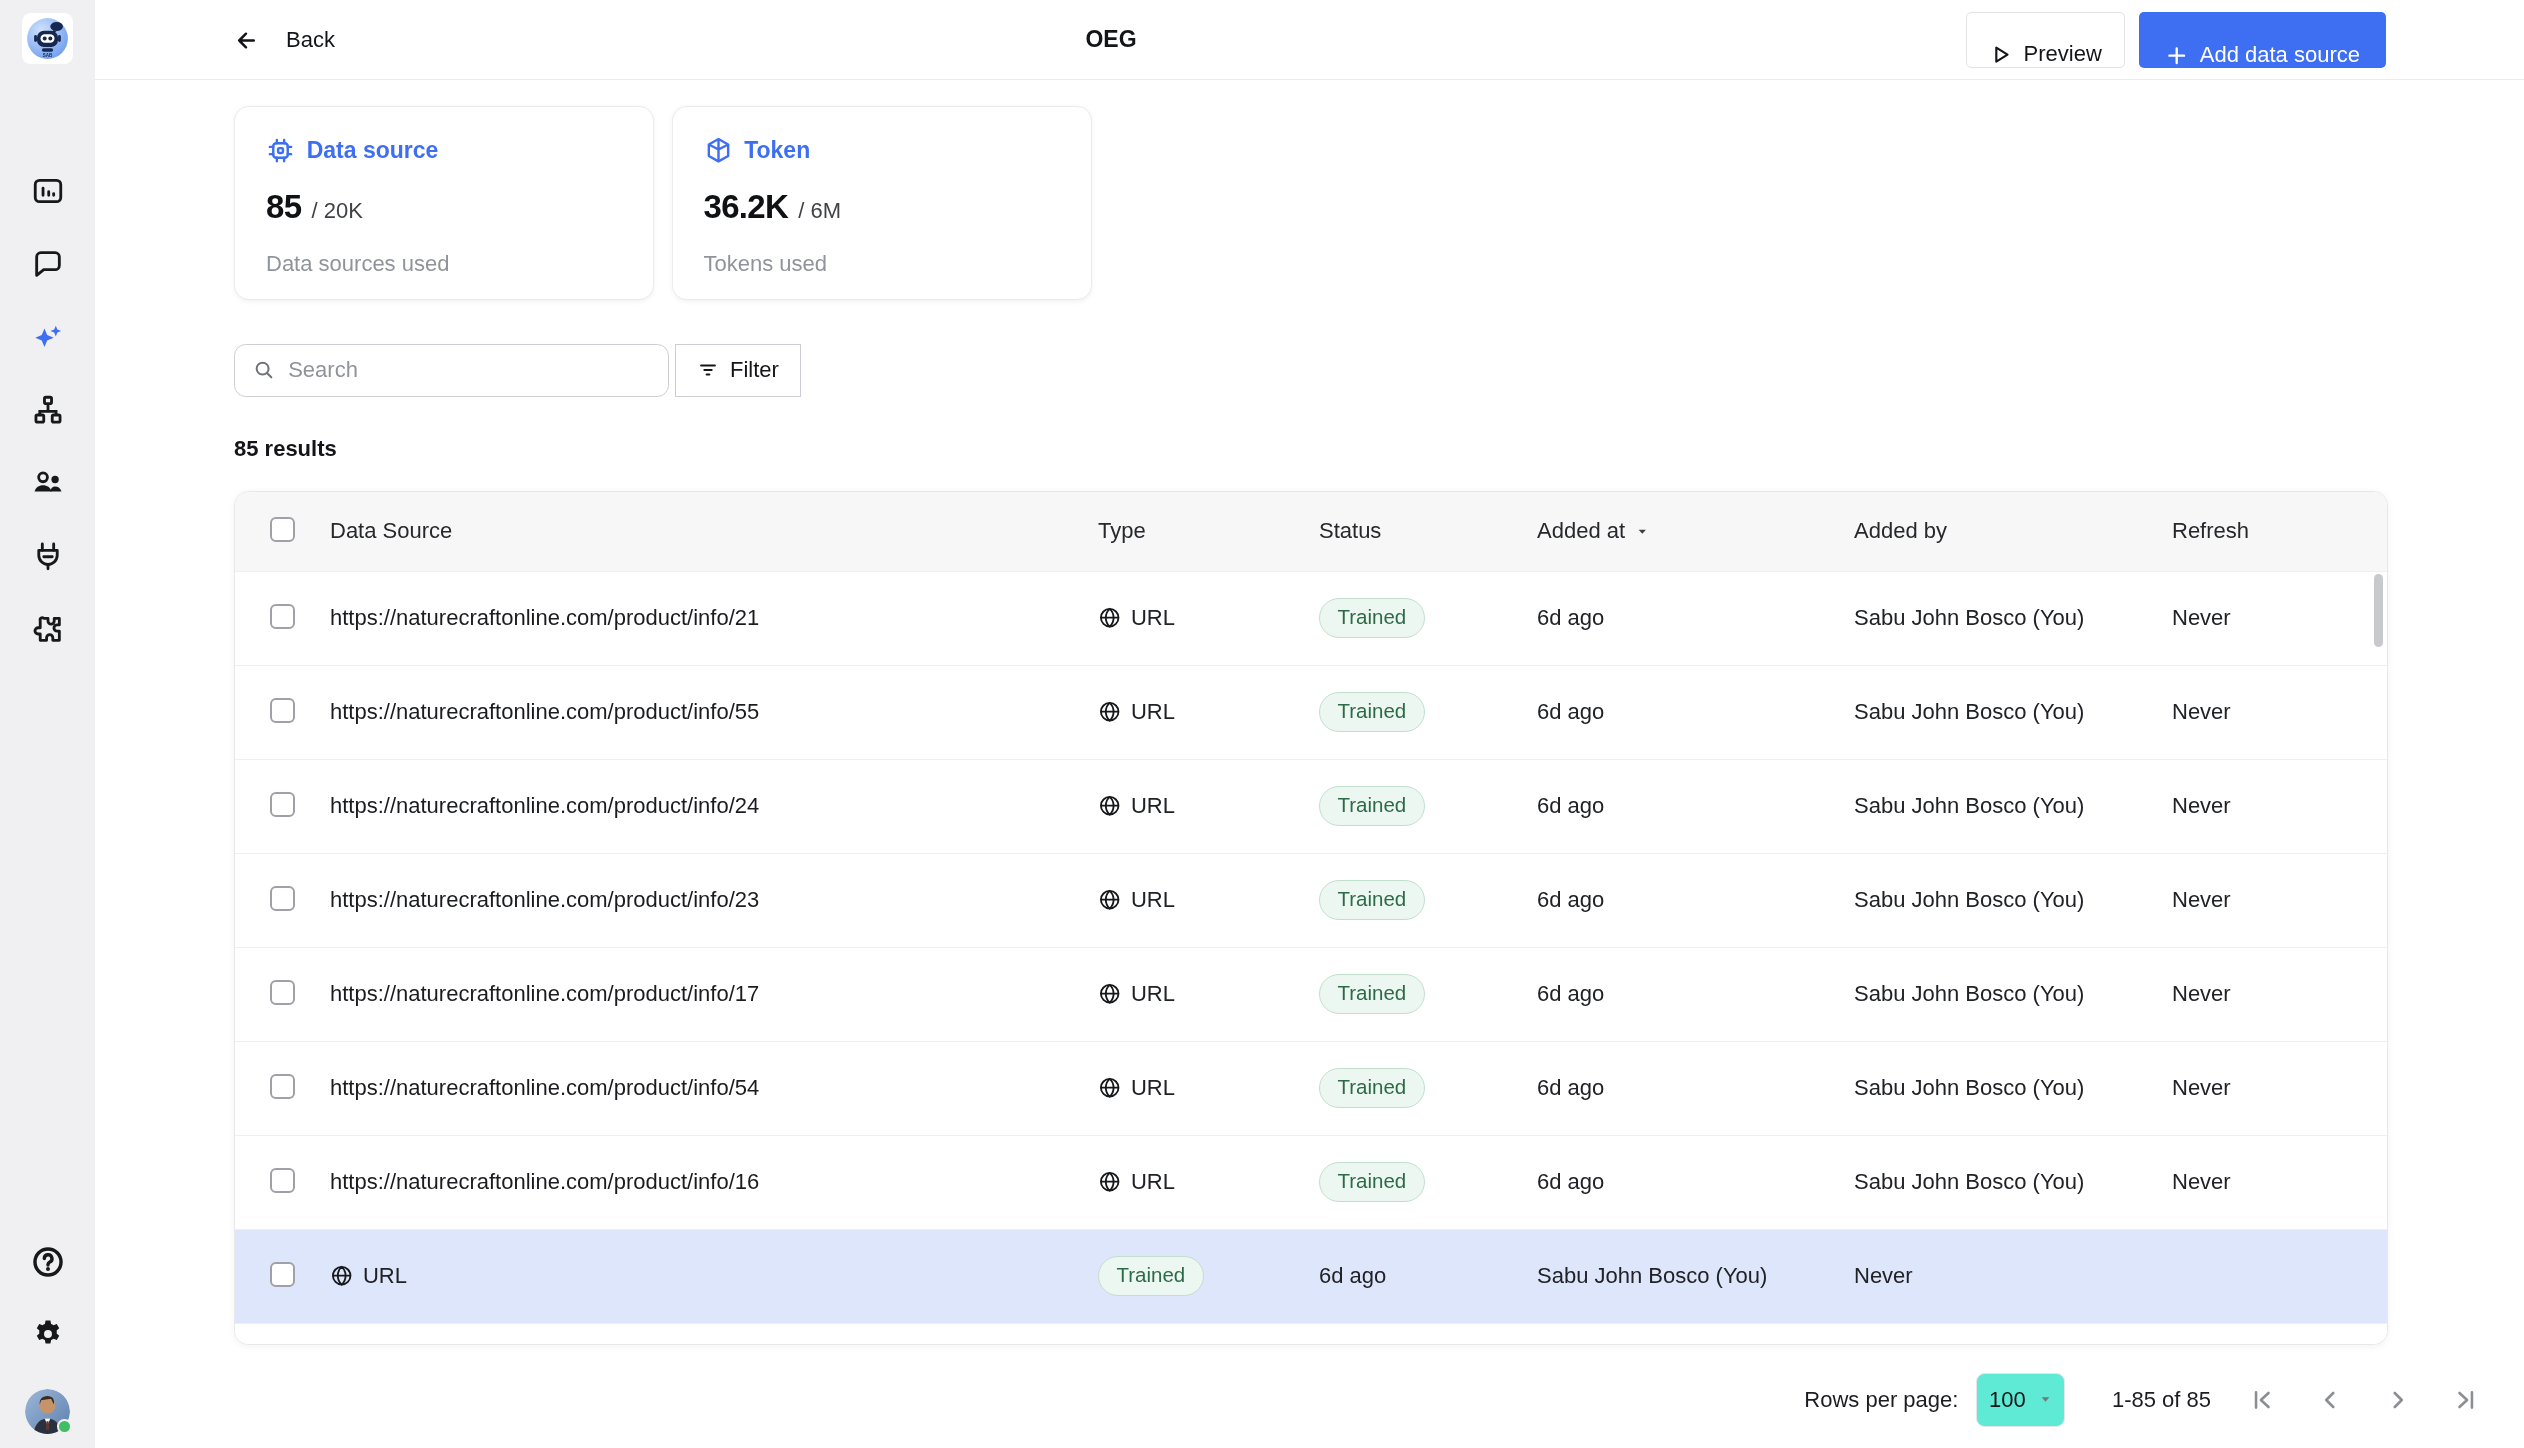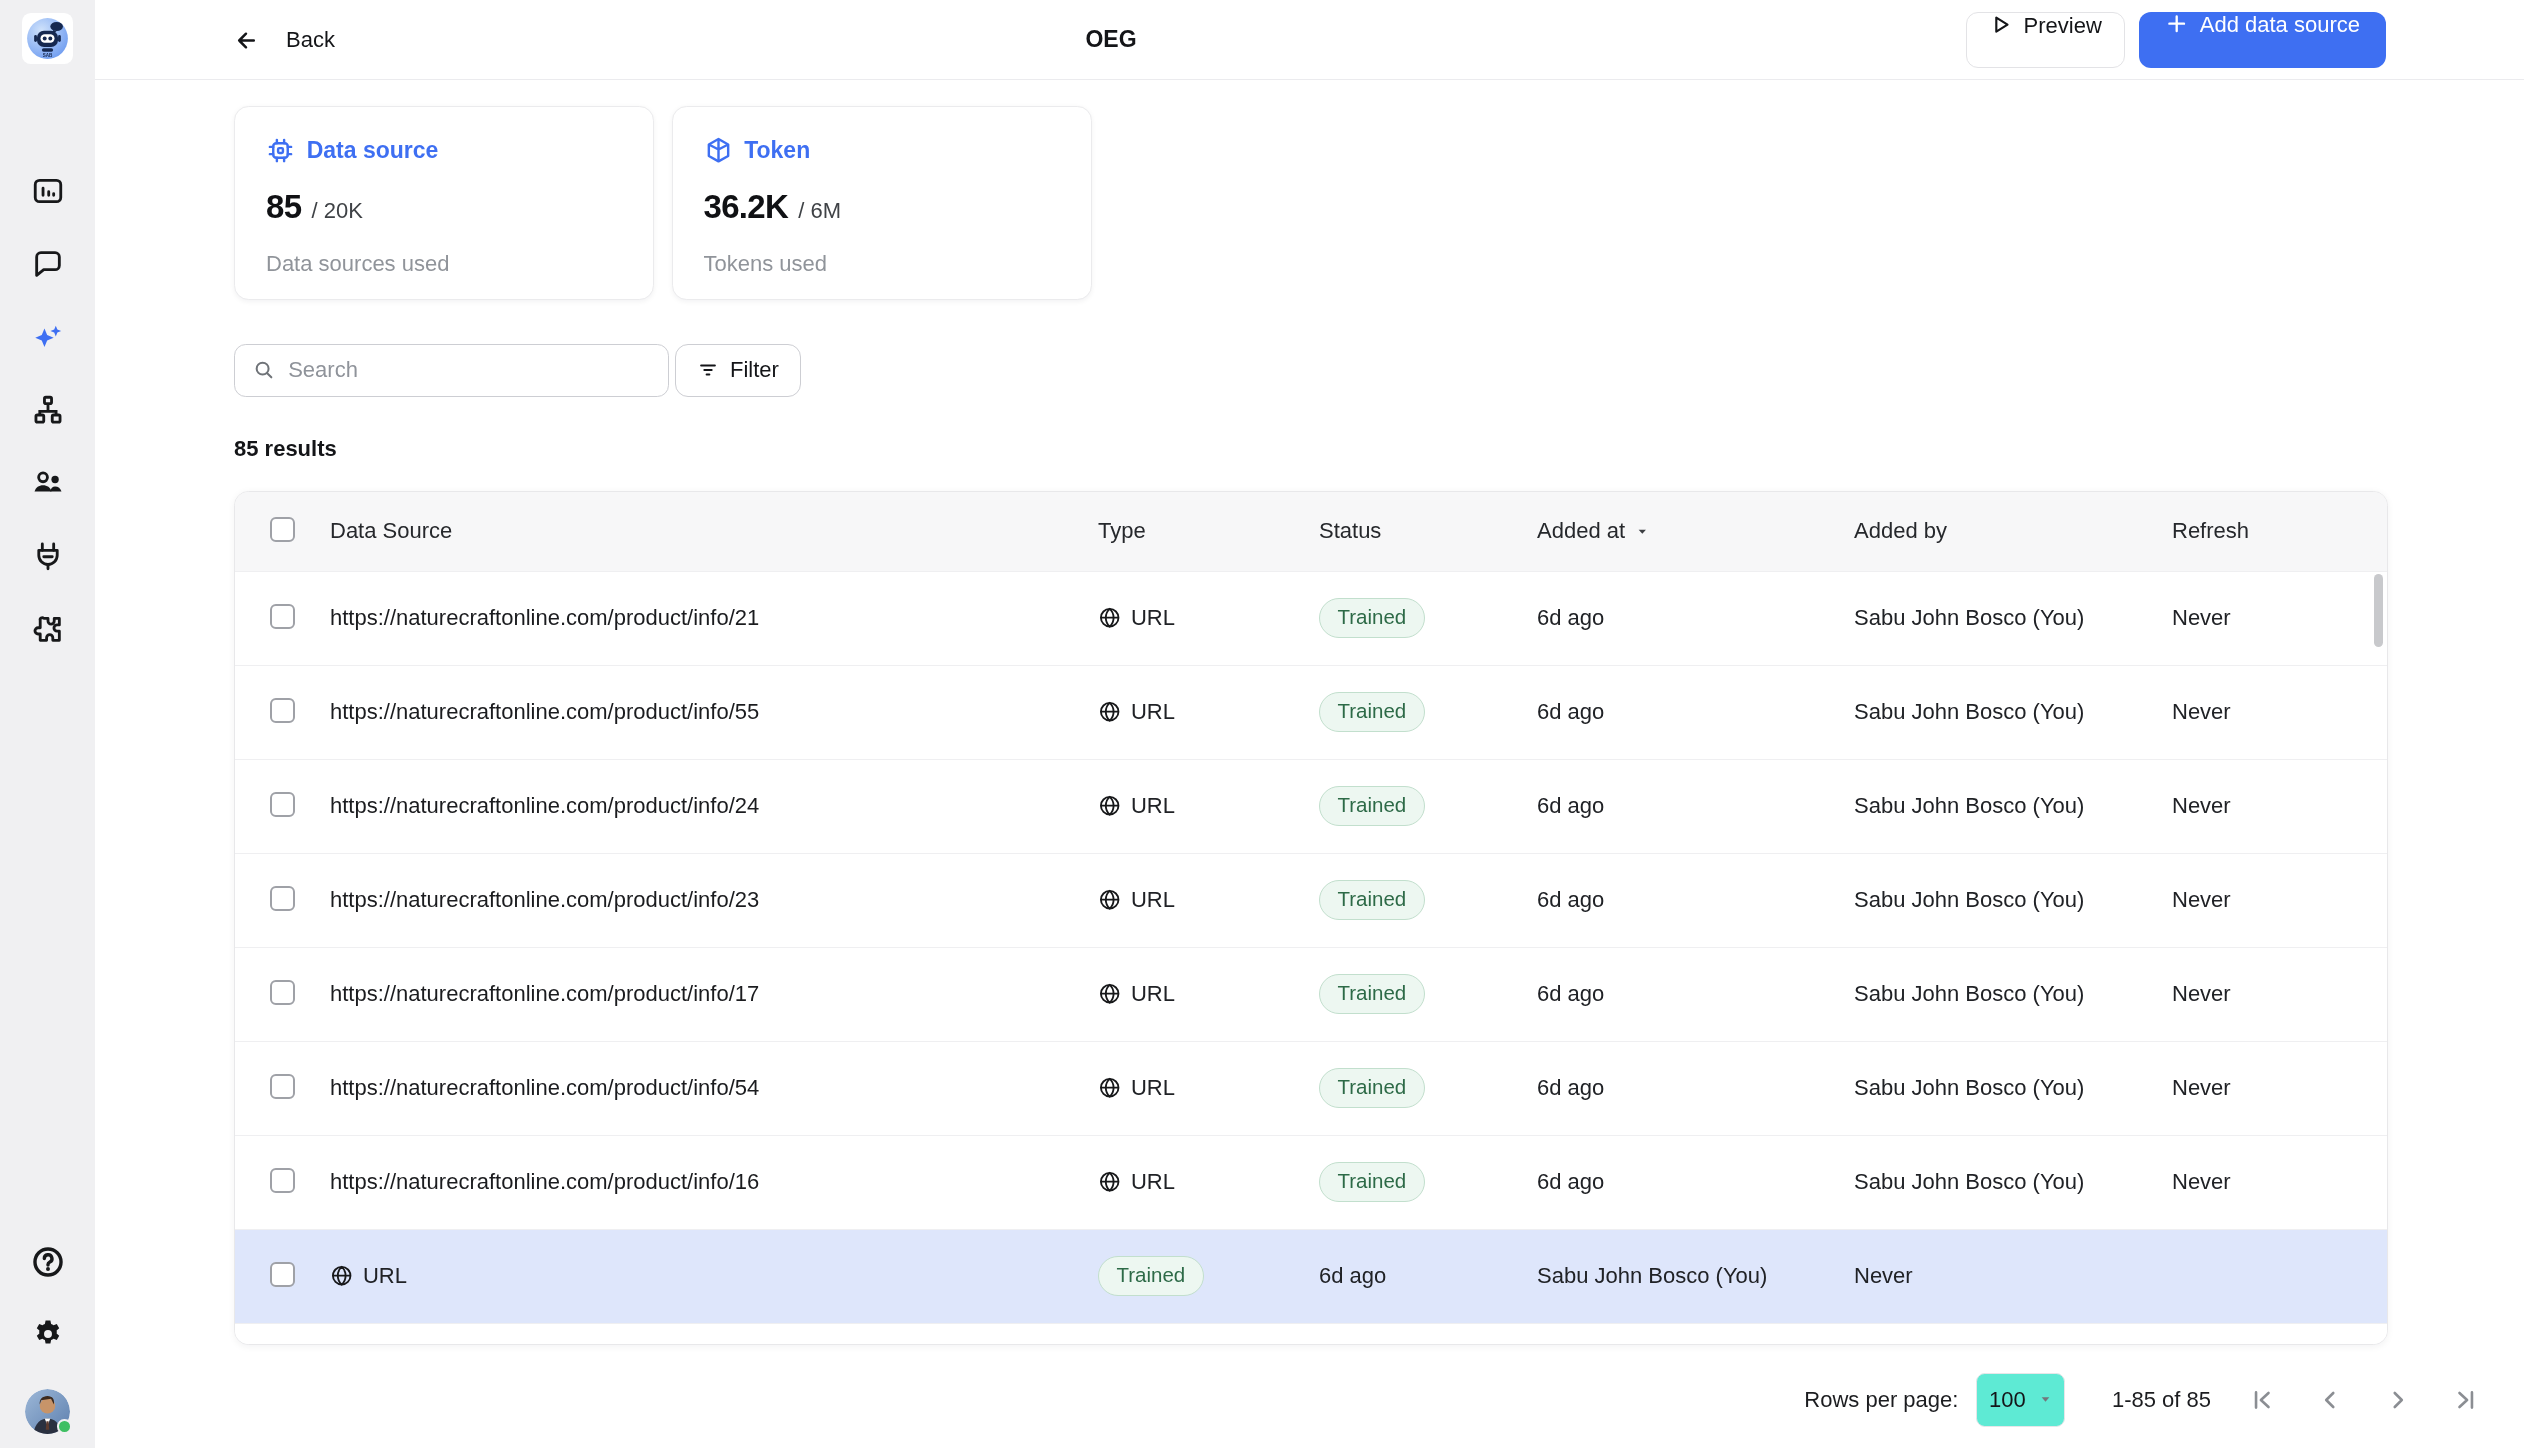--- a/index.html
+++ b/index.html
@@ -32,21 +32,21 @@
     background:#3fbf63;border:2.2px solid #f0f0f2}
 
   
   .topbar{position:fixed;left:95px;right:0;top:0;height:80px;background:#fff;
     border-bottom:1.5px solid #ebebee;display:flex;align-items:center;z-index:4}
   .back-btn{margin-left:139px;display:flex;align-items:flex-end;gap:27px;background:none;border:none;
     font-size:22px;font-weight:500;color:#141518;padding:0}
   .back-btn svg{width:25px;height:25px}
   .page-title{position:absolute;left:1016px;transform:translateX(-50%);font-size:23px;font-weight:600;color:#141518}
   .top-actions{margin-left:auto;margin-right:138px;display:flex;gap:14.6px}
-  .btn{height:56px;border-radius:12px;font-size:22px;display:flex;align-items:flex-start;gap:11px;padding:0 22px}
+  .btn{height:56px;border-radius:5px;font-size:22px;display:flex;align-items:flex-end;gap:11px;padding:0 22px}
   .btn svg{width:23.4px;height:23.4px}
   .btn-secondary{background:#fff;border:1.5px solid #e3e3e6;color:#141518;font-weight:500}
   .btn-primary{background:var(--accent);border:none;color:#fff;font-weight:500;padding:0 26px}
 
   
   .content{margin-left:95px;padding:25.6px 137px 0 139px}
   .stats{display:flex;gap:17.5px}
   .card{width:420px;height:194px;background:#fff;border:1.5px solid #ebebed;border-radius:14.6px;
     box-shadow:0 1.5px 5.8px rgba(20,20,30,.05);padding:29px 31px}
   .card-head{display:flex;align-items:center;gap:11.7px;color:var(--accent);font-size:23px;font-weight:600}
@@ -55,21 +55,21 @@
   .value-big{font-size:33px;font-weight:700;color:#101114;letter-spacing:-0.7px}
   .value-quota{font-size:22px;color:#3f4246;font-weight:500}
   .card-caption{margin-top:25px;font-size:22px;color:#90949a}
 
   .toolbar{margin-top:44px;display:flex;gap:6px}
   .search{width:435px;height:53px;border:1.5px solid #cdced3;border-radius:11.7px;background:#fff;
     display:flex;align-items:center;gap:11.7px;padding:0 17.5px}
   .search svg{width:22px;height:22px;color:#6f7378;flex:none}
   .search input{border:none;outline:none;font-size:22px;flex:1;min-width:0;color:#17181a;background:transparent}
   .search input::placeholder{color:#8f939a}
-  .filter-btn{width:126px;height:53px;border:1.5px solid #cdced3;border-radius:13px;background:#fff;
+  .filter-btn{width:126px;height:53px;border:1.5px solid #cdced3;border-radius:0;background:#fff;
     font-size:22px;color:#141518;font-weight:500;display:flex;align-items:center;justify-content:center;gap:11px}
   .filter-btn svg{width:22px;height:22px}
 
   .results{margin-top:39px;font-size:22px;font-weight:600;color:#141518}
 
   
   .table{margin-top:29px;width:2154px;height:854px;background:#fff;border:1.5px solid #e8e8ea;
     border-radius:14.6px;box-shadow:0 1.5px 7.3px rgba(20,20,30,.05);overflow:hidden;position:relative}
   .grid-row{display:grid;grid-template-columns:95px 768px 221px 218px 317px 318px 1fr;align-items:center}
   .thead{height:79px;background:#f7f7f8;font-size:22px;font-weight:500;color:#26282c}

